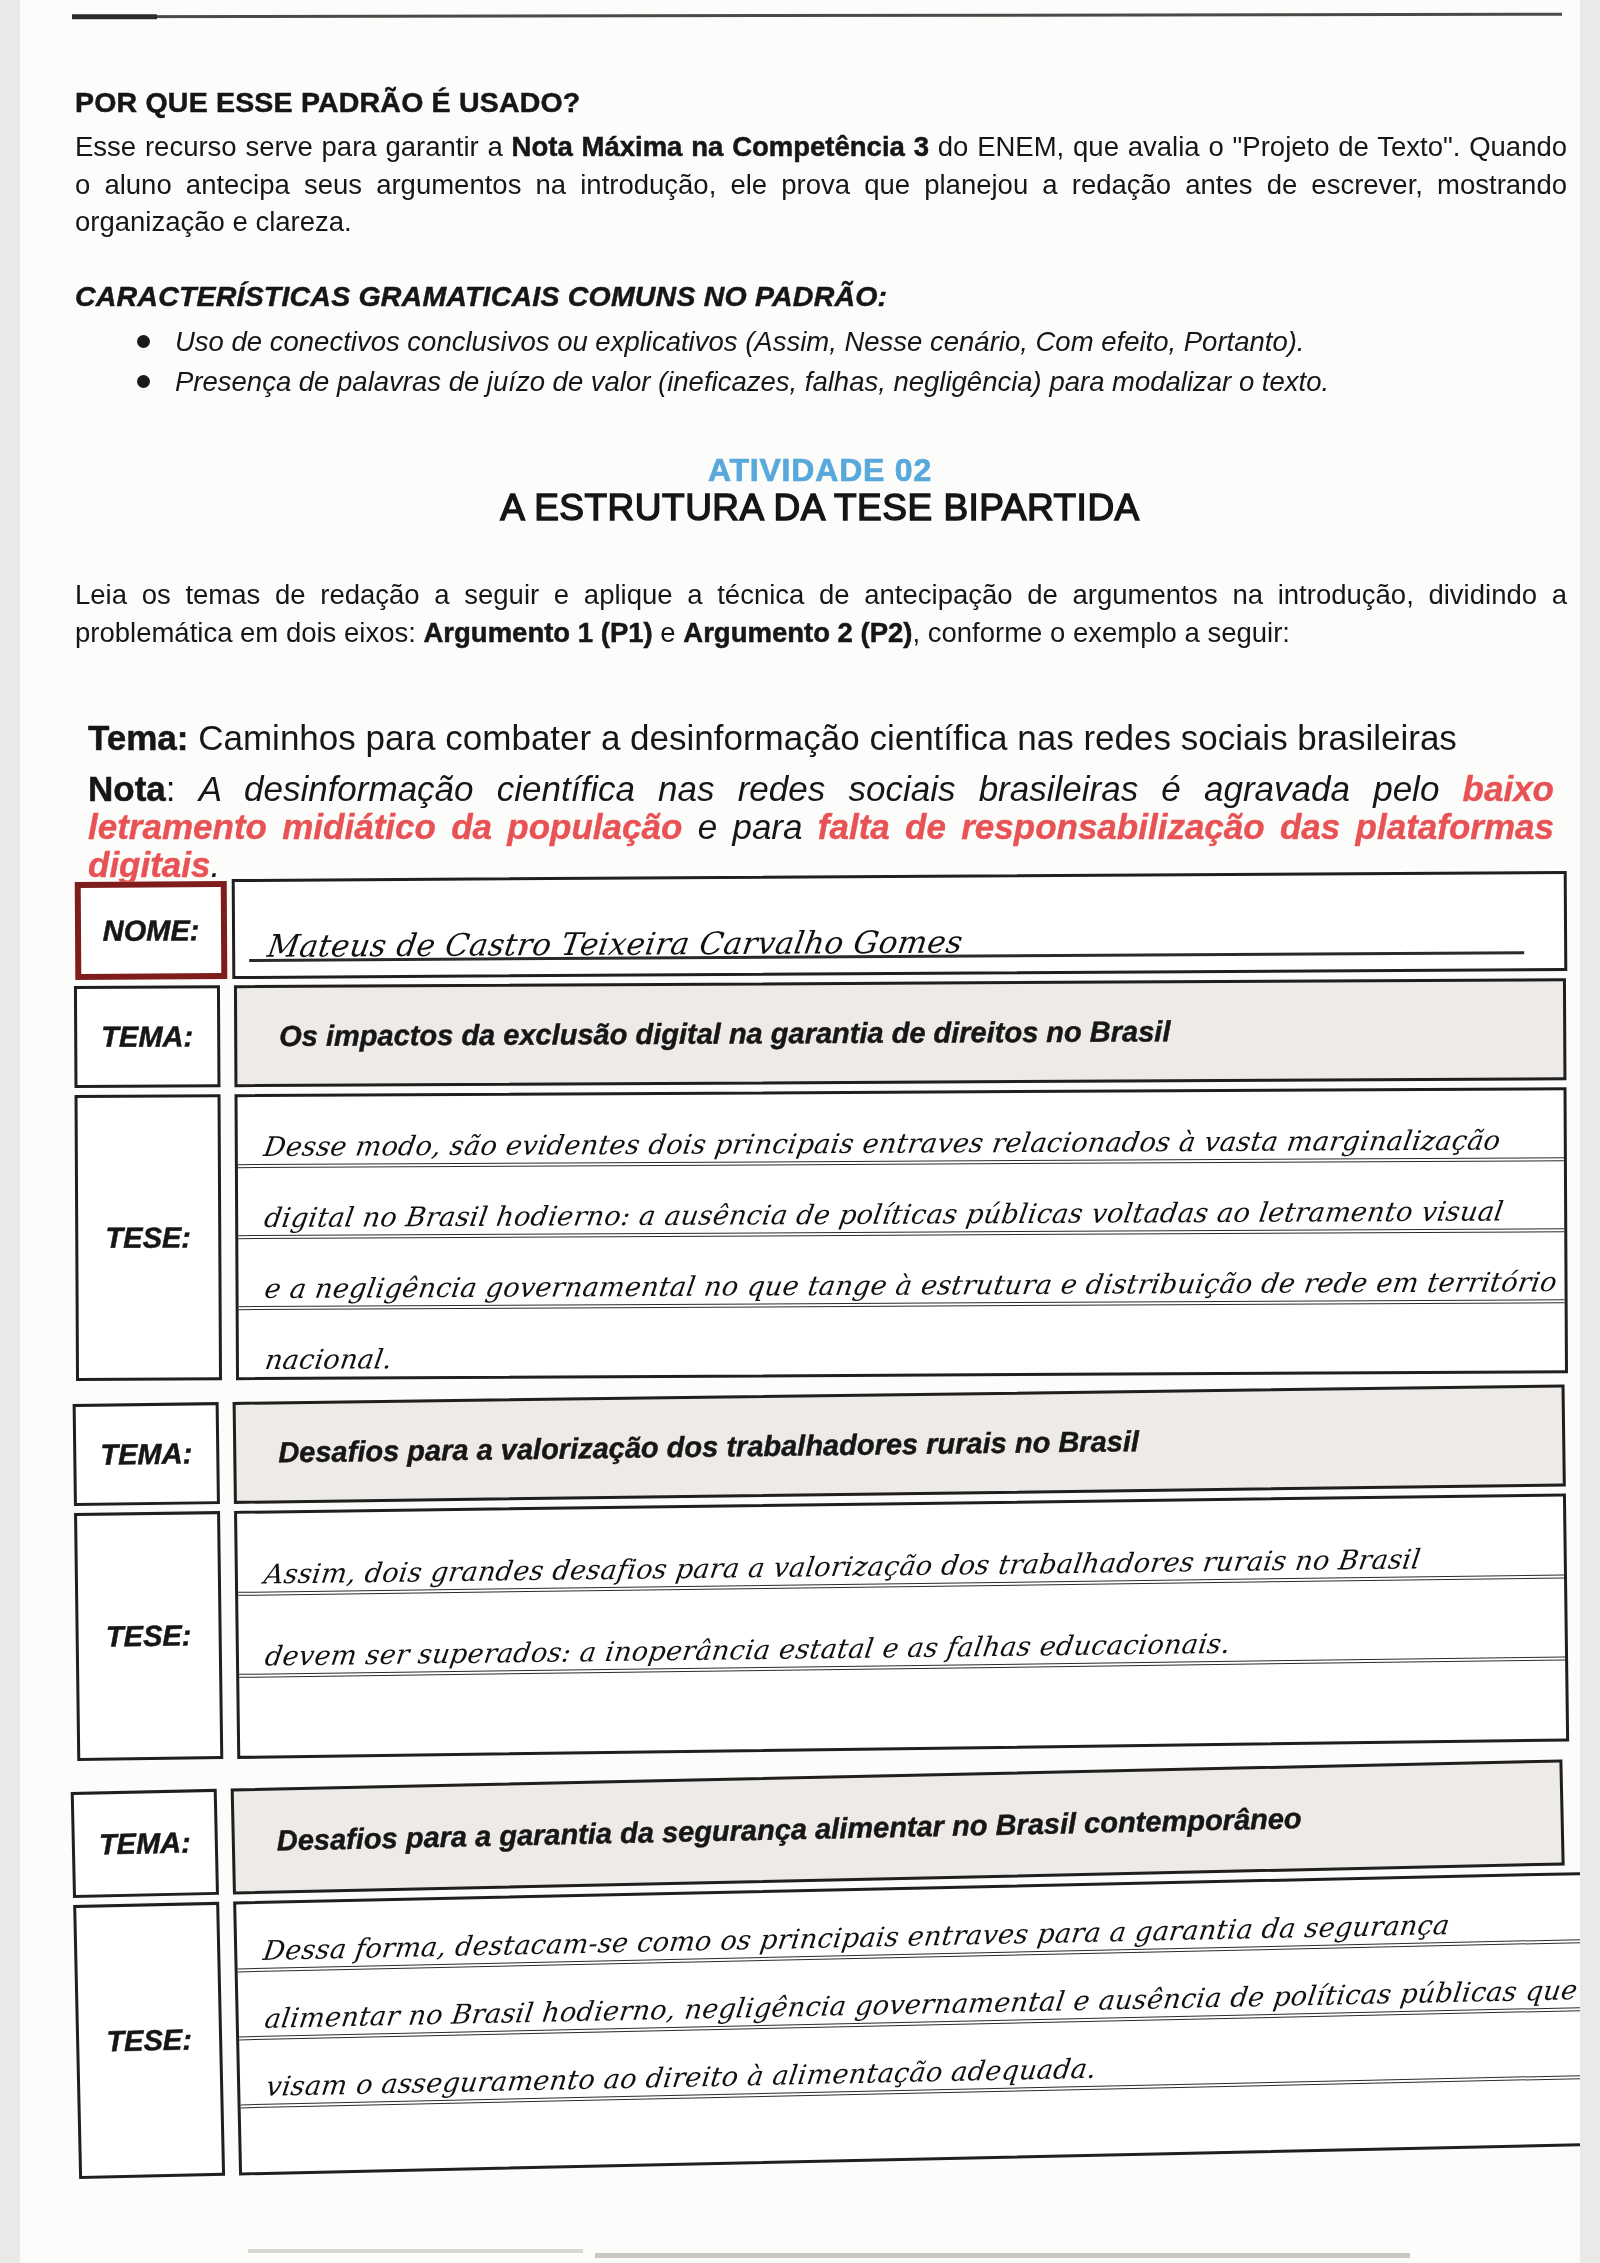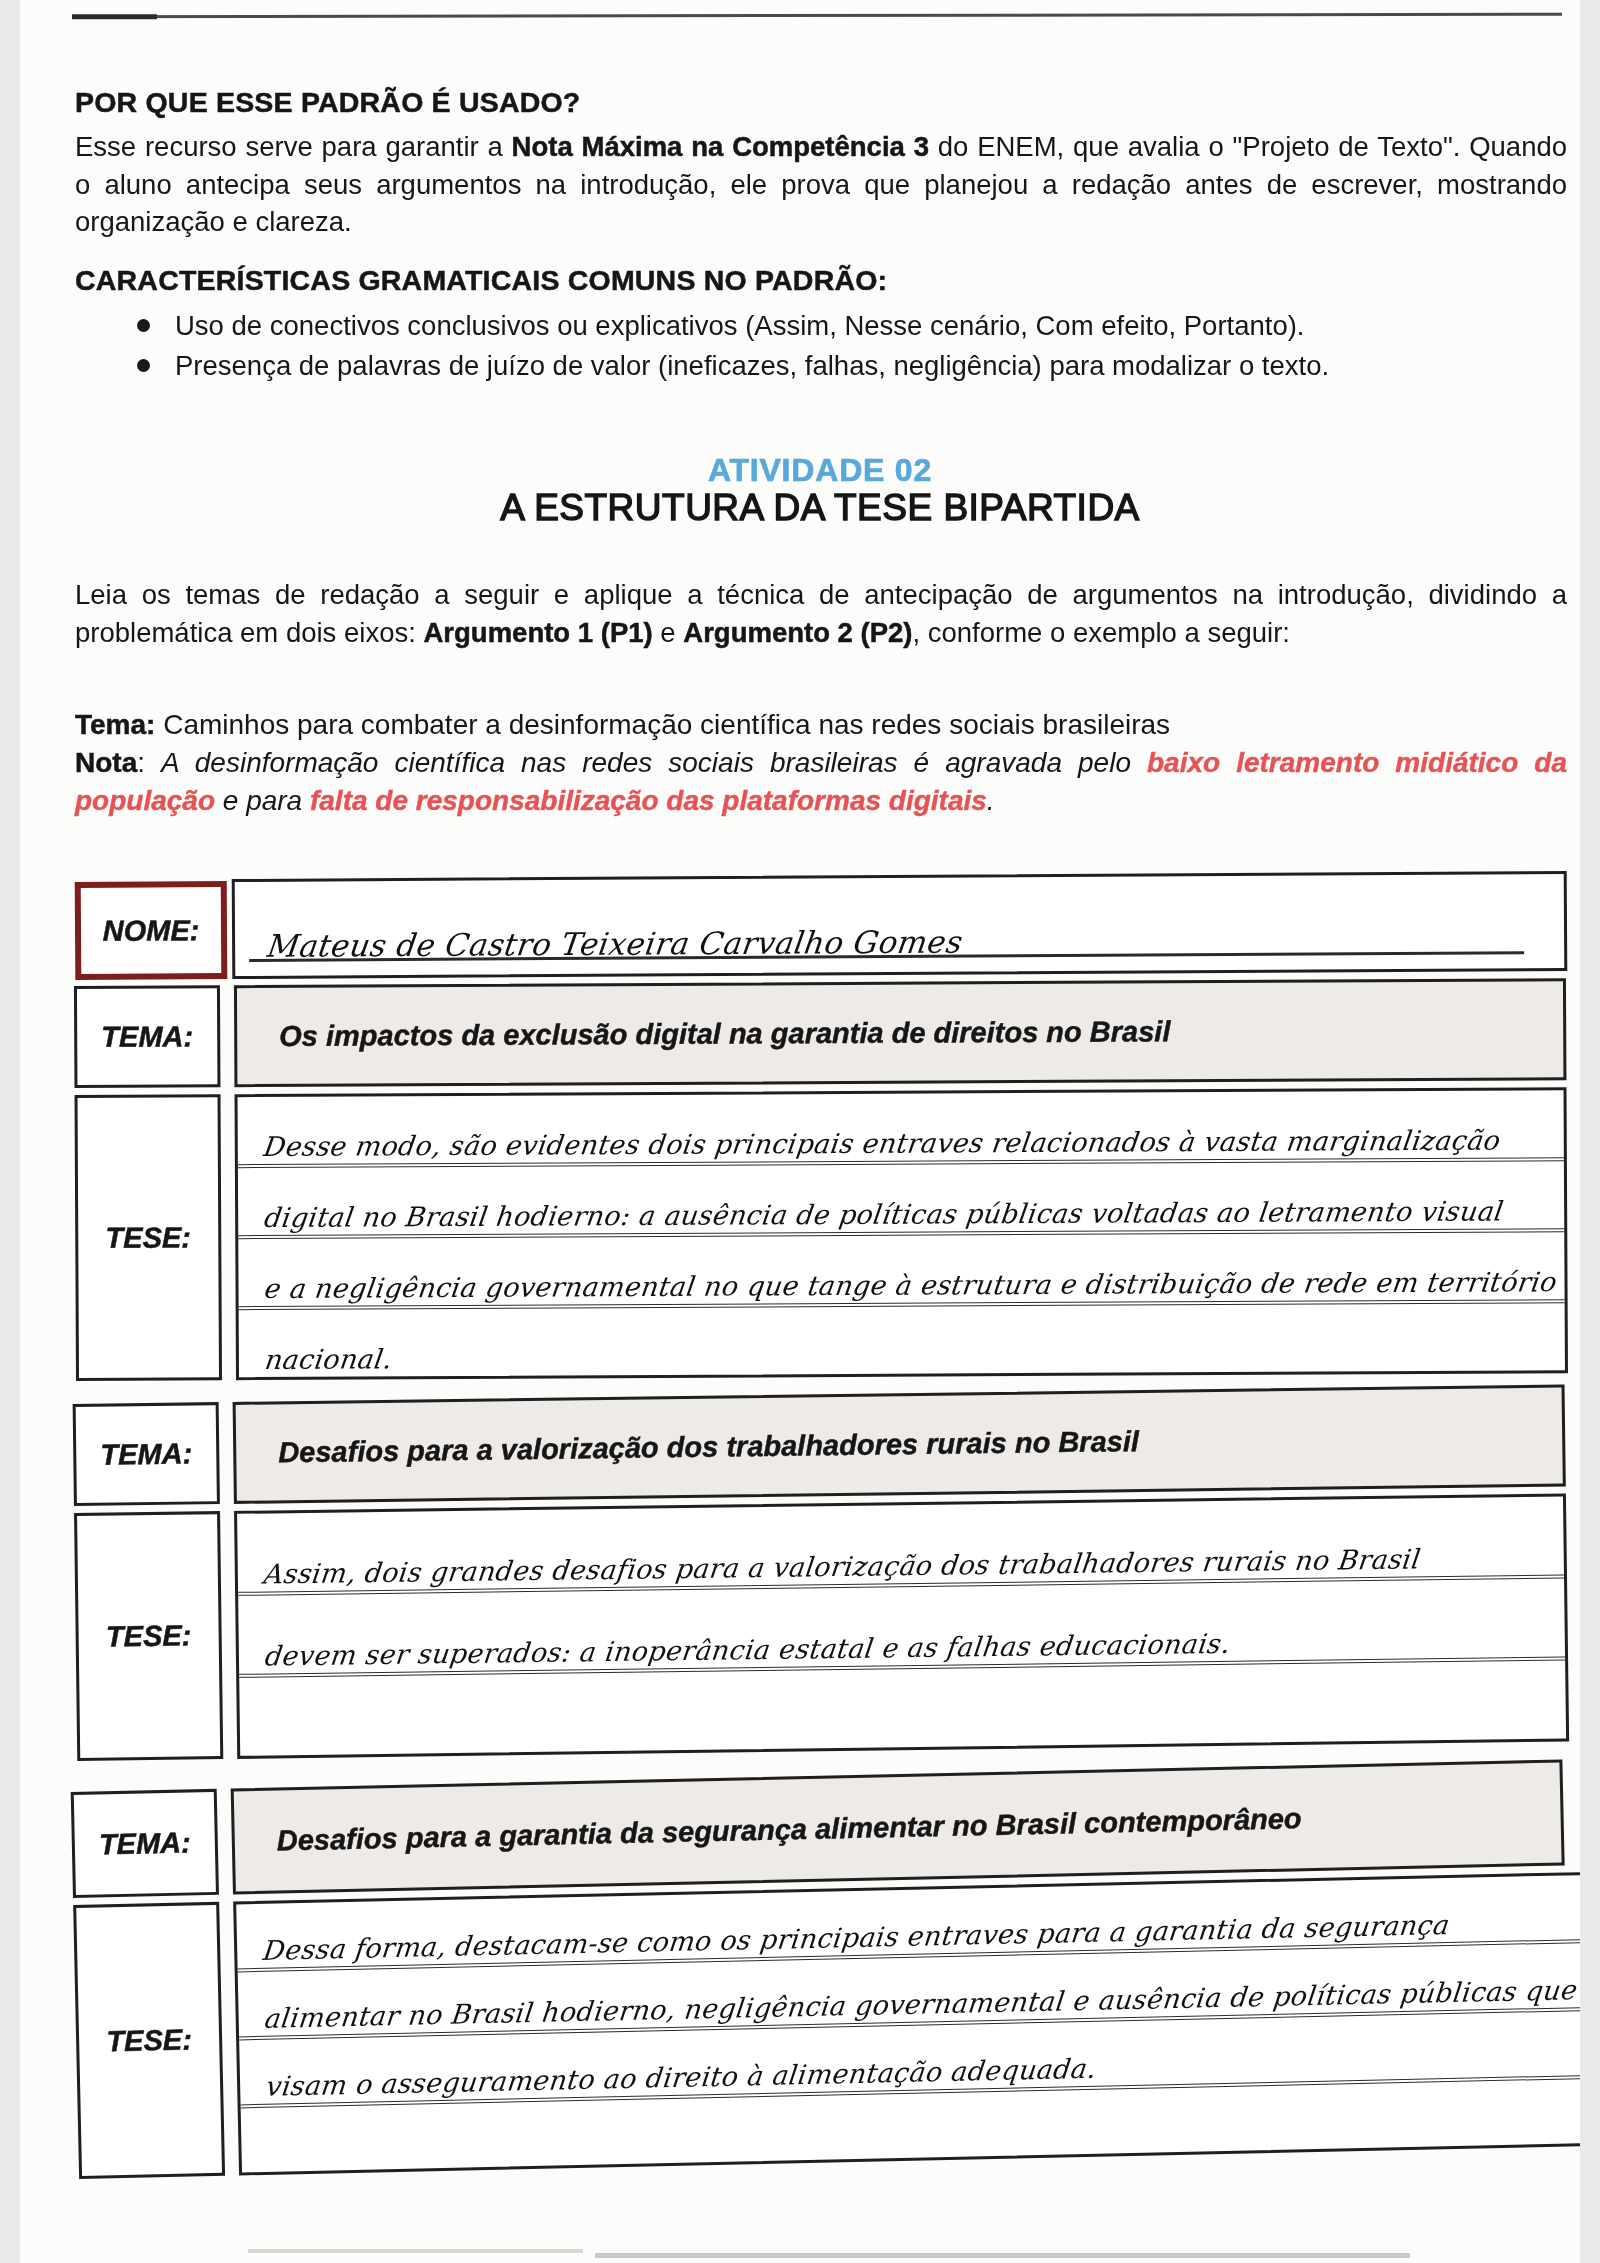--- a/index.html
+++ b/index.html
@@ -17,31 +17,31 @@
   .scan-top-line .seg{position:absolute;left:0;top:-1px;width:85px;height:5px;background:#2b2b2a;}
   .scan-bottom-bar-1{position:absolute;top:2249px;left:228px;width:335px;height:4px;background:#d7d6d3;}
   .scan-bottom-bar-2{position:absolute;top:2253px;left:575px;width:815px;height:5px;background:#c9c8c5;}
   
   .h2{font-size:28.5px;font-weight:bold;letter-spacing:.2px;-webkit-text-stroke:.5px #161616;margin:0 0 9px 0;}
   .body-text{font-size:27.5px;line-height:37.5px;text-align:justify;margin:0;}
   .body-text b{-webkit-text-stroke:.5px #161616;}
   
   .sec{position:absolute;left:55px;width:1492px;}
   .sec-why{top:86px;}
-  .sec-feat{top:264px;}
+  .sec-feat{top:280px;font-style:italic;}
   .feat-list{list-style:none;margin:6px 0 0 0;padding:0 0 0 62px;}
   .feat-list li{position:relative;font-size:27.5px;line-height:40px;padding-left:38px;}
   .feat-list li .bullet{position:absolute;left:0;top:13px;width:13px;height:13px;border-radius:50%;background:#1a1a1a;}
   .kicker{position:absolute;top:452px;left:0;width:1600px;text-align:center;
     font-size:32px;font-weight:bold;letter-spacing:.8px;color:#58a8dc;-webkit-text-stroke:.7px #58a8dc;}
   .big-title{position:absolute;top:487px;left:0;width:1600px;text-align:center;margin:0;
     font-size:37px;font-weight:normal;letter-spacing:.5px;-webkit-text-stroke:1.4px #141414;}
   .sec-instr{top:576px;}
   .sec-example{top:706px;}
-  .sec-example p{margin:0;font-size:28px;line-height:38px;text-align:justify;}
+  .sec-example p{margin:13px;font-size:35px;line-height:38px;text-align:justify;}
   .sec-example b{-webkit-text-stroke:.5px #161616;}
   .ex-italic{font-style:italic;}
   .ex-red{font-style:italic;font-weight:bold;color:#e85254;-webkit-text-stroke:.4px #e85254;}
   
   .name-form{position:absolute;top:880px;left:55px;width:1492px;height:94px;transform:rotate(-0.35deg);transform-origin:left center;}
   .label-box{position:absolute;left:0;top:2px;width:140px;height:86px;border:6px solid #7f1d1d;background:#fff;
     display:flex;align-items:center;justify-content:center;}
   .form-label{font-size:29px;font-weight:bold;font-style:italic;-webkit-text-stroke:.5px #1a1a1a;}
   .value-box{position:absolute;left:157px;top:0;width:1329px;height:94px;border:3px solid #1f1f1f;background:#fff;}
   .value-box .write-line{position:absolute;left:14px;right:40px;bottom:14px;height:0;border-bottom:3px solid #2a2a28;}

